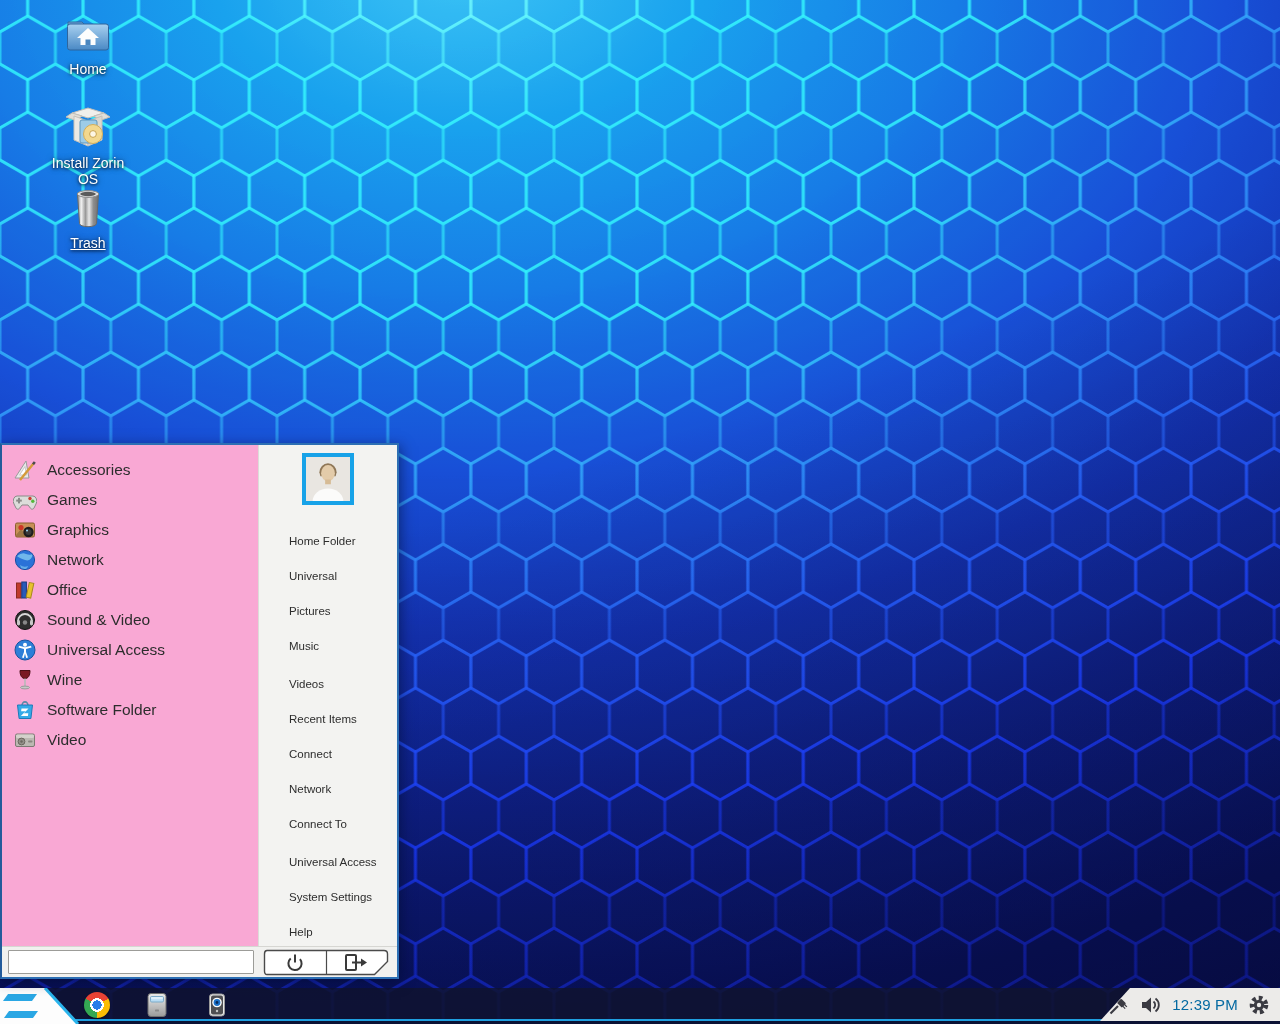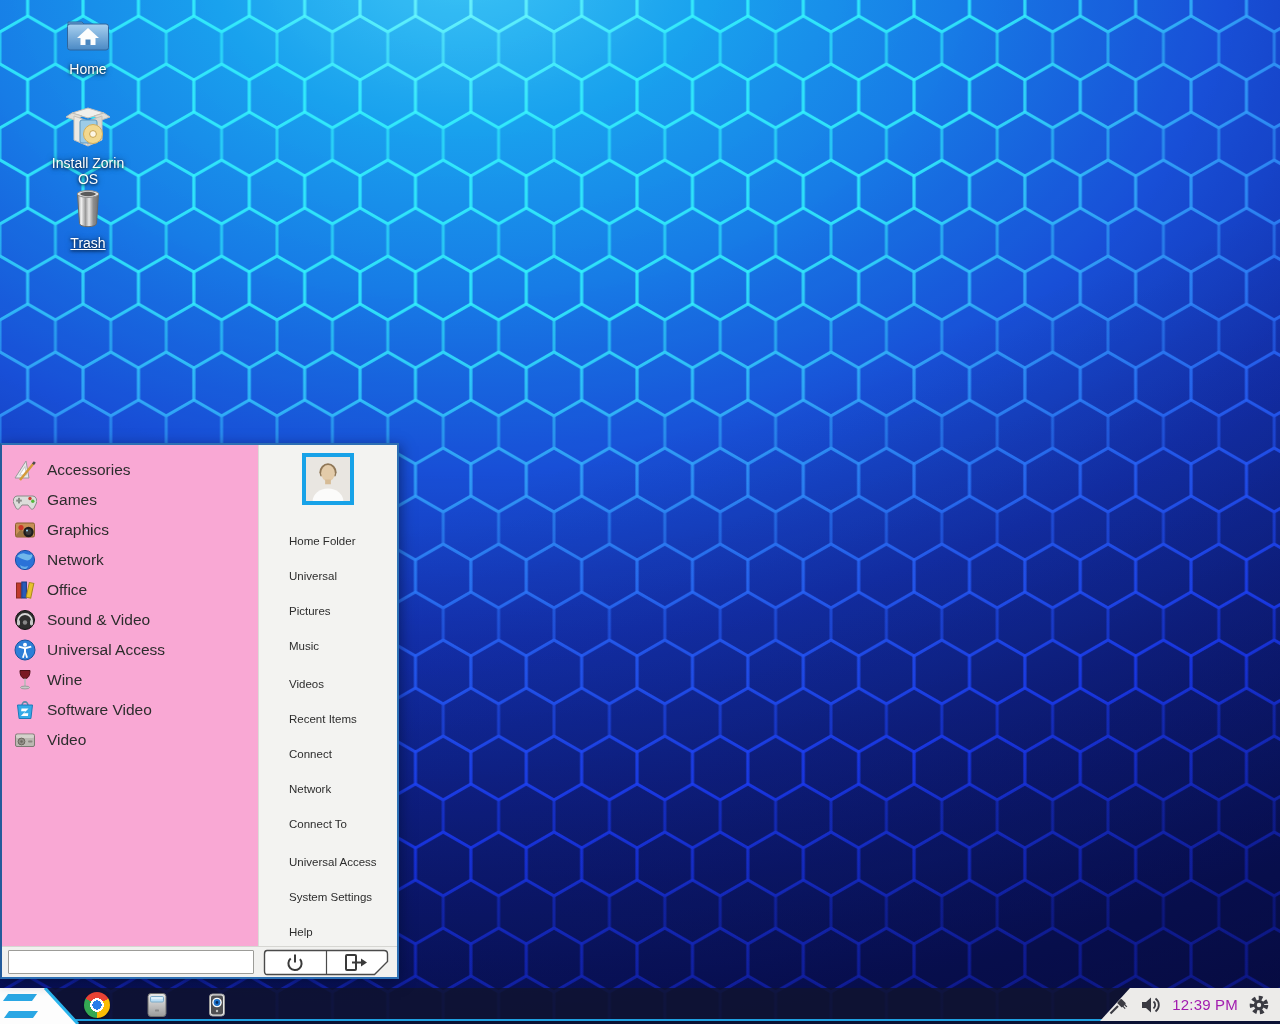--- a/index.html
+++ b/index.html
@@ -64,21 +64,21 @@
       radial-gradient(circle,#fff 0 6.8px,transparent 6.8px),
       conic-gradient(from -60deg,#ea4335 0 120deg,#fbbc05 0 240deg,#34a853 0 360deg);
     box-shadow:0 1px 2px rgba(0,0,0,.4);
   }
   .tray{
     position:absolute;right:0;top:0;height:33px;width:180px;background:#ecebe9;
     clip-path:polygon(30px 0,100% 0,100% 100%,0 100%);
     display:flex;align-items:center;justify-content:flex-end;gap:10px;
     padding-right:10px;box-sizing:border-box;
   }
-  .tray-clock{font-size:15px;color:#a21caf;letter-spacing:.2px;}
+  .tray-clock{font-size:15px;color:#0369a1;letter-spacing:.2px;}
   .tray svg{display:block;cursor:pointer;}
 </style>
 </head>
 <body>
 
 <div class="wallpaper"></div>
 <svg class="hex-layer" width="1280" height="1024" xmlns="http://www.w3.org/2000/svg">
   <defs>
     <pattern id="hexp" width="55.4" height="96" patternUnits="userSpaceOnUse">
       <g fill="rgba(0,0,40,0.12)" stroke="rgba(255,255,255,0.55)" stroke-width="3" stroke-linejoin="round">
@@ -216,21 +216,21 @@
         <ellipse cx="12" cy="19.5" rx="4.5" ry="1.4" fill="#c8c8c8" stroke="#9a9a9a"></ellipse>
       </svg>
       <span>Wine</span>
     </div>
     <div class="cat-item">
       <svg width="24" height="24" viewBox="0 0 24 24">
         <path d="M9,7.5 a3,3.6 0 0 1 6,0" fill="none" stroke="#5a8aa8" stroke-width="1.6"></path>
         <path d="M4.5,7 h15 l-1.6,13.5 h-11.8 Z" fill="#35aae8" stroke="#1d7ab8"></path>
         <path d="M8.5,10.5 h7 l-4.6,4.8 h4.4 l-.4,2.7 h-7 l4.6,-4.8 h-4.4 Z" fill="#fff"></path>
       </svg>
-      <span>Software Video</span>
+      <span>Software Folder</span>
     </div>
     <div class="cat-item">
       <svg width="24" height="24" viewBox="0 0 24 24">
         <rect x="2.5" y="6" width="19" height="12.5" rx="1.5" fill="#bcb8b2" stroke="#7d7973"></rect>
         <rect x="3" y="6.5" width="18" height="3.5" rx="1.5" fill="#d4d1cb"></rect>
         <circle cx="8.5" cy="13.5" r="3.4" fill="#938f88" stroke="#6b675f"></circle>
         <circle cx="8.5" cy="13.5" r="1.2" fill="#6b675f"></circle>
         <rect x="15" y="12.5" width="4.5" height="2" rx="1" fill="#8a8680"></rect>
       </svg>
       <span>Video</span>

